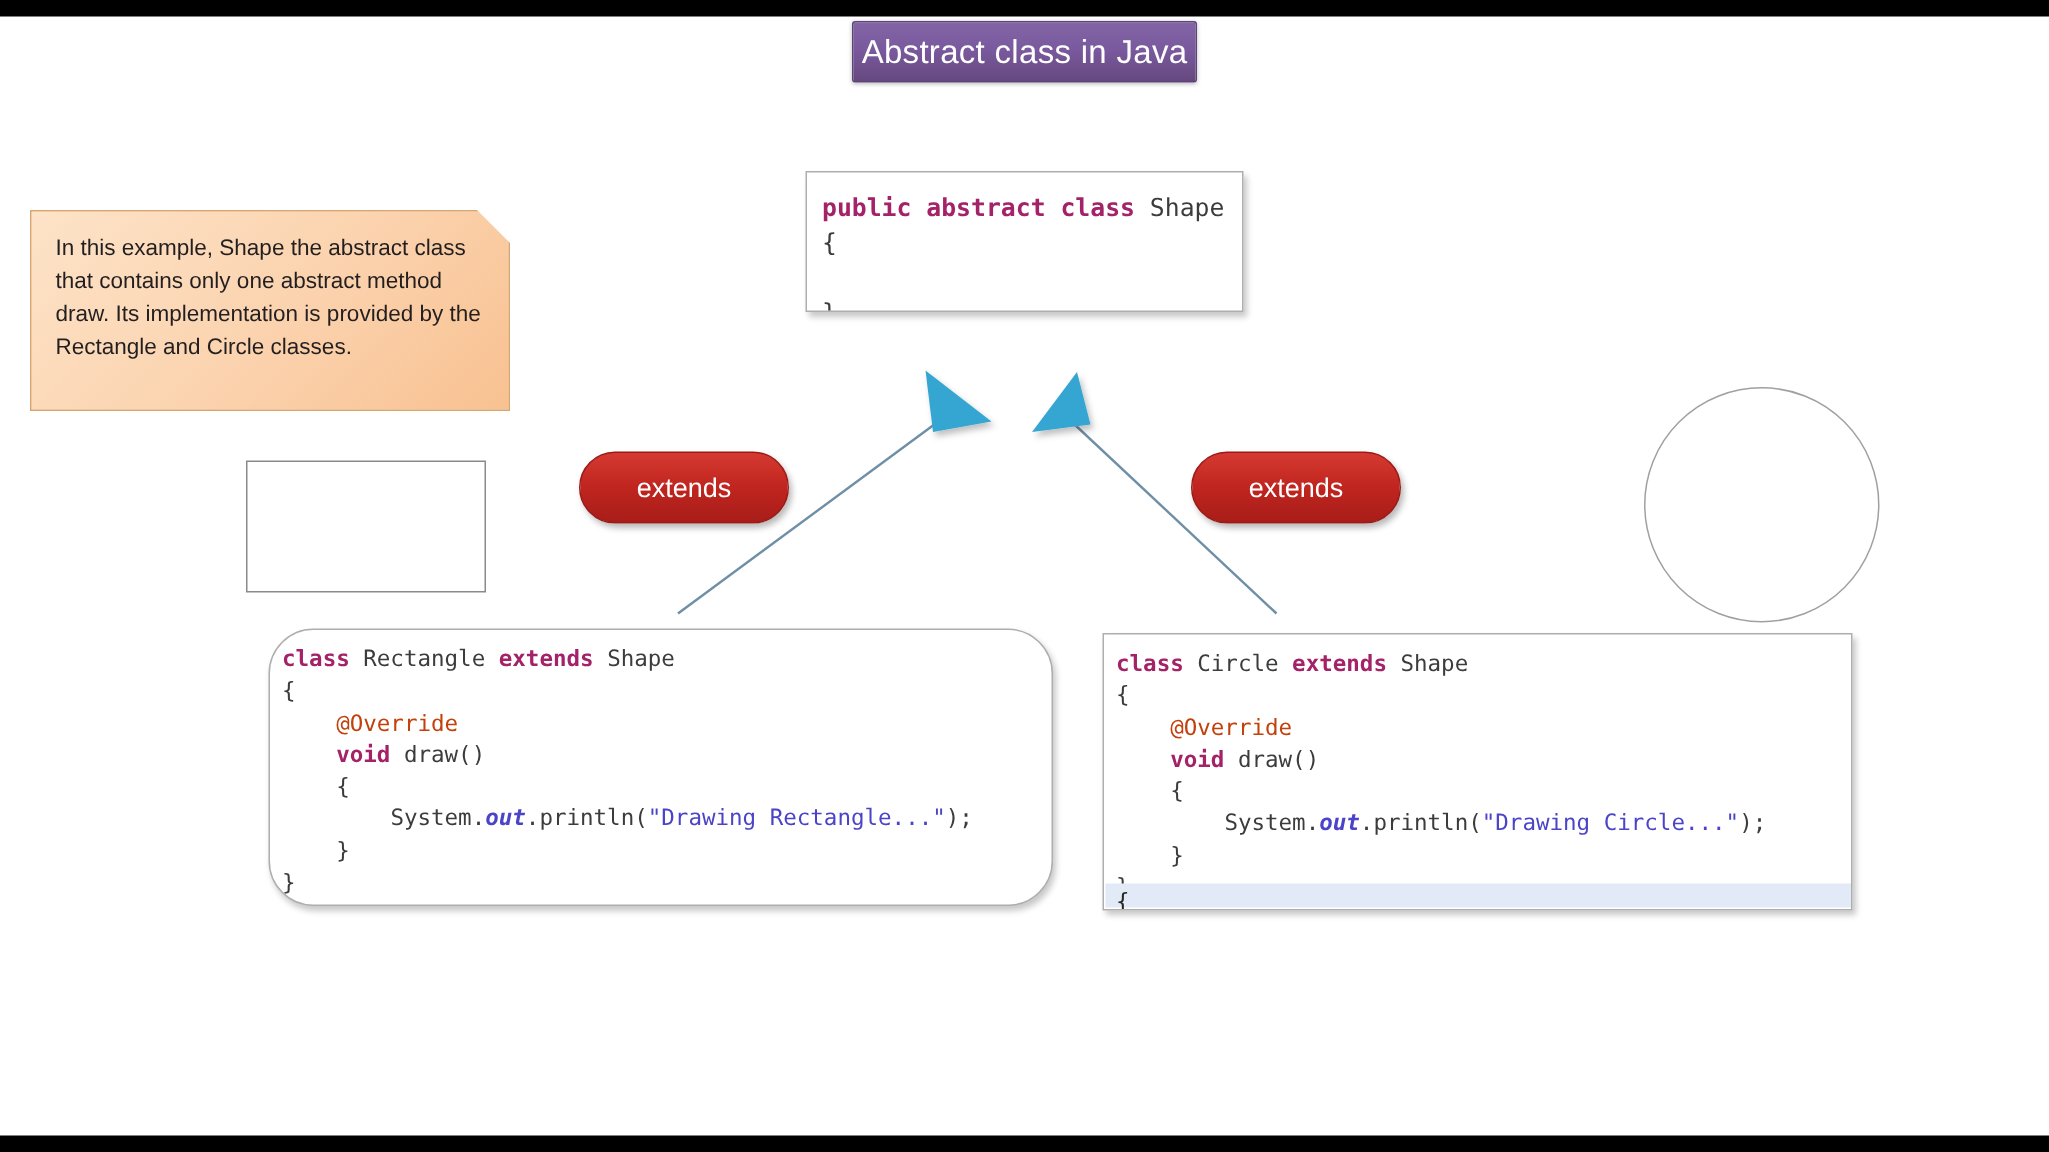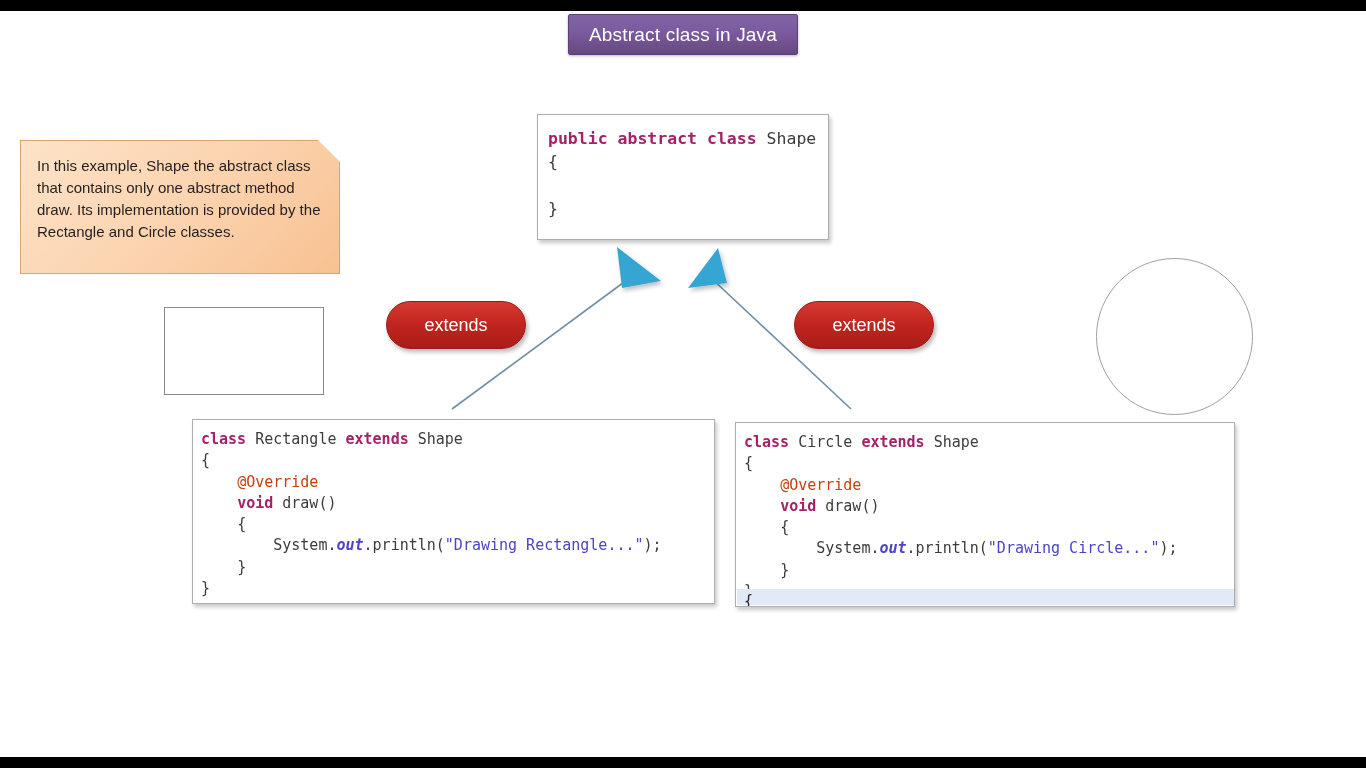--- a/index.html
+++ b/index.html
@@ -44,21 +44,21 @@
     width: 230px;
     height: 41px;
     box-sizing: border-box;
     background: linear-gradient(180deg, #8264a6 0%, #7a5a9e 45%, #66487f 100%);
     border: 1px solid #5d4277;
     border-radius: 2px;
     display: flex;
     align-items: center;
     justify-content: center;
     color: #ffffff;
-    font-size: 19px;
+    font-size: 22px;
     letter-spacing: 0.2px;
     box-shadow: 0 1px 3px rgba(0,0,0,0.28);
   }
 
   
   .code-box {
     position: absolute;
     box-sizing: border-box;
     background: #ffffff;
     border: 1px solid #aeaeae;
@@ -77,33 +77,34 @@
   .ann  { color: #c2410c; }
   .str  { color: #4b44c8; }
   .fld  { color: #4b44c8; font-weight: bold; font-style: italic; margin-top: 24px; }
   .pun  { color: #3c3c3c; }
 
   
   #shape-box {
     left: 537px;
     top: 114px;
     width: 292px;
-    height: 126px;
+    height: 94px;
     padding: 12px 0 0 10px;
     font-size: 16.5px;
   }
 
   
   #rectangle-box {
-    left: 192px;
+    left: 179px;
     top: 419px;
     width: 523px;
     height: 185px;
     padding: 9px 0 0 8px;
     font-size: 15px;
+    border-radius: 30px;
   }
 
   
   #circle-box {
     left: 735px;
     top: 422px;
     width: 500px;
     height: 185px;
     padding: 9px 0 0 8px;
     font-size: 15px;

